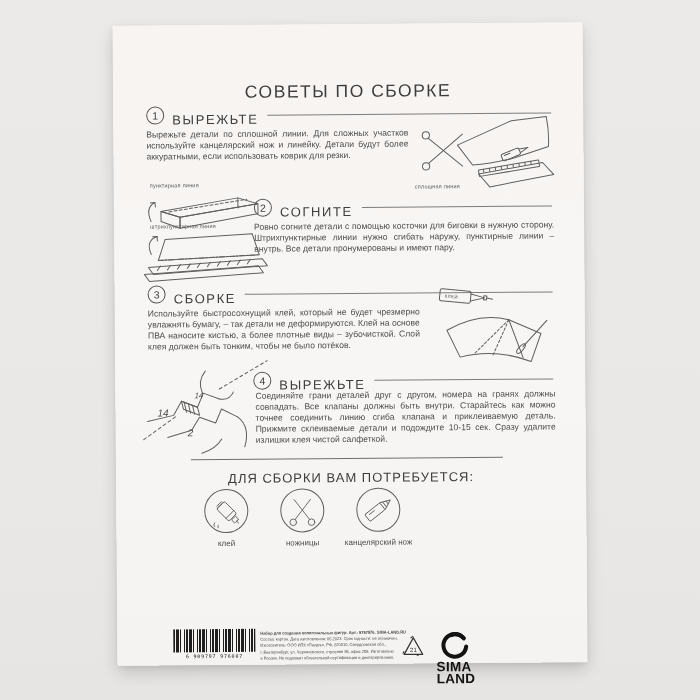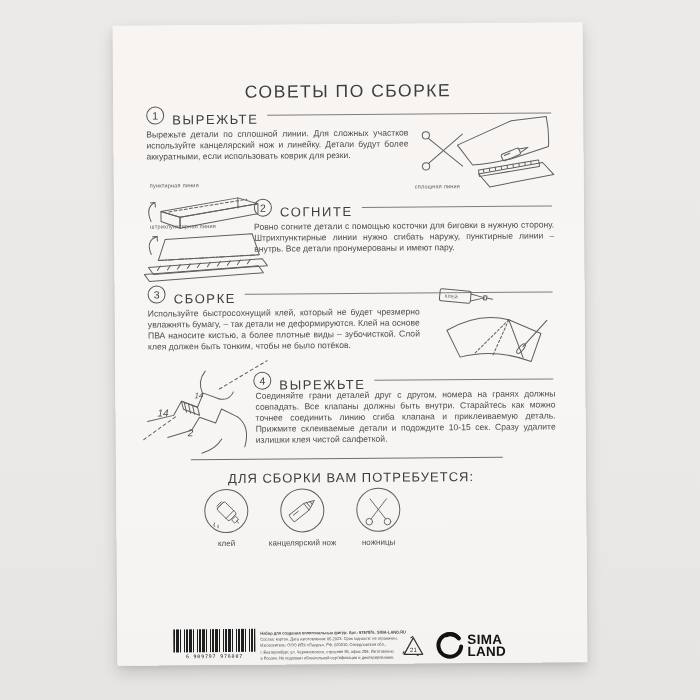--- a/index.html
+++ b/index.html
@@ -56,21 +56,21 @@
       #1e1e1e 10.5px 12px, transparent 12px 13px);
   }
   .barcode-digits {
     font-family:"DejaVu Sans Mono", monospace; font-size:5px; color:#222;
     letter-spacing:0.8px; text-align:center; margin-top:1px; white-space:nowrap;
   }
   .fine-print { left:143px; top:606px; width:138px; color:#4a4a4a; }
   .fine-print div { font-size:4.2px; line-height:6.2px; white-space:nowrap; transform:scaleX(0.95); transform-origin:left; }
   .fine-print div:first-child { font-weight:700; }
   .recycle { left:284px; top:611px; width:24px; height:24px; }
-  .brand { left:316px; top:607px; display:flex; align-items:center; }
+  .brand { left:316px; top:607px; display:flex; align-items:center;flex-direction:column; }
   .brand-text { font-weight:700; font-size:13.5px; line-height:11.5px; letter-spacing:0.3px; color:#121212; margin-left:3px; }
 </style>
 </head>
 <body>
 
 <div class="sheet">
 
   <div class="abs page-title">СОВЕТЫ ПО СБОРКЕ</div>
 
   <div class="abs step-header" style="left:33px;top:80px;width:405px">
@@ -216,42 +216,42 @@
               <line x1="23" y1="7" x2="23" y2="4"></line>
           </g>
           <path d="M10,36 q-2,2.5 0,4 M14,38.5 q-1.2,1.8 0,3"></path>
         </svg>
       </div>
       <div class="tool-label">клей</div>
     </div>
     <div class="tool">
       <div class="tool-circle">
         <svg class="lineart" width="46" height="46" viewBox="0 0 46 46">
+          <line x1="14" y1="11" x2="31" y2="33"></line>
+            <line x1="32" y1="11" x2="15" y2="33"></line>
+          <circle cx="33" cy="36" r="3.6"></circle>
+            <circle cx="13" cy="36" r="3.6"></circle>
+        </svg>
+      </div>
+      <div class="tool-label">ножницы</div>
+    </div>
+    <div class="tool">
+      <div class="tool-circle">
+        <svg class="lineart" width="46" height="46" viewBox="0 0 46 46">
           <g transform="rotate(-38 23 23)">
             <rect x="8" y="18" width="21" height="9.5" rx="1.5"></rect>
             <path d="M29,18 L40,22.7 L29,27.5"></path>
             <line x1="32" y1="19.3" x2="32" y2="26.2"></line>
               <line x1="35.5" y1="20.8" x2="35.5" y2="24.7"></line>
             <line x1="12" y1="21" x2="19" y2="21"></line>
           </g>
         </svg>
       </div>
       <div class="tool-label">канцелярский нож</div>
     </div>
-    <div class="tool">
-      <div class="tool-circle">
-        <svg class="lineart" width="46" height="46" viewBox="0 0 46 46">
-          <line x1="14" y1="11" x2="31" y2="33"></line>
-            <line x1="32" y1="11" x2="15" y2="33"></line>
-          <circle cx="33" cy="36" r="3.6"></circle>
-            <circle cx="13" cy="36" r="3.6"></circle>
-        </svg>
-      </div>
-      <div class="tool-label">ножницы</div>
-    </div>
   </div>
 
   <div class="abs barcode">
     <div class="barcode-bars"></div>
     <div class="barcode-digits">6 909797 976007</div>
   </div>
 
   <div class="abs fine-print">
     <div>Набор для создания полигональных фигур. Арт.: 9797976. SIMA-LAND.RU</div>
     <div>Состав: картон. Дата изготовления: 06.2023. Срок годности: не ограничен.</div>

